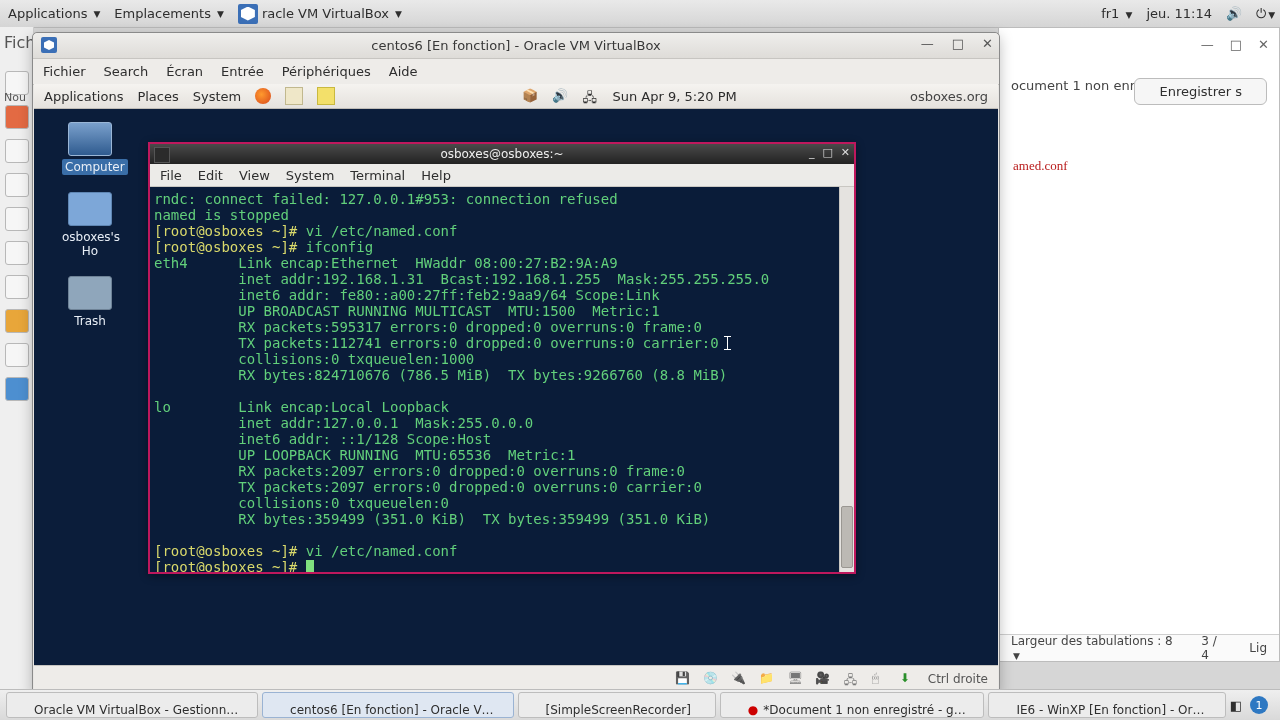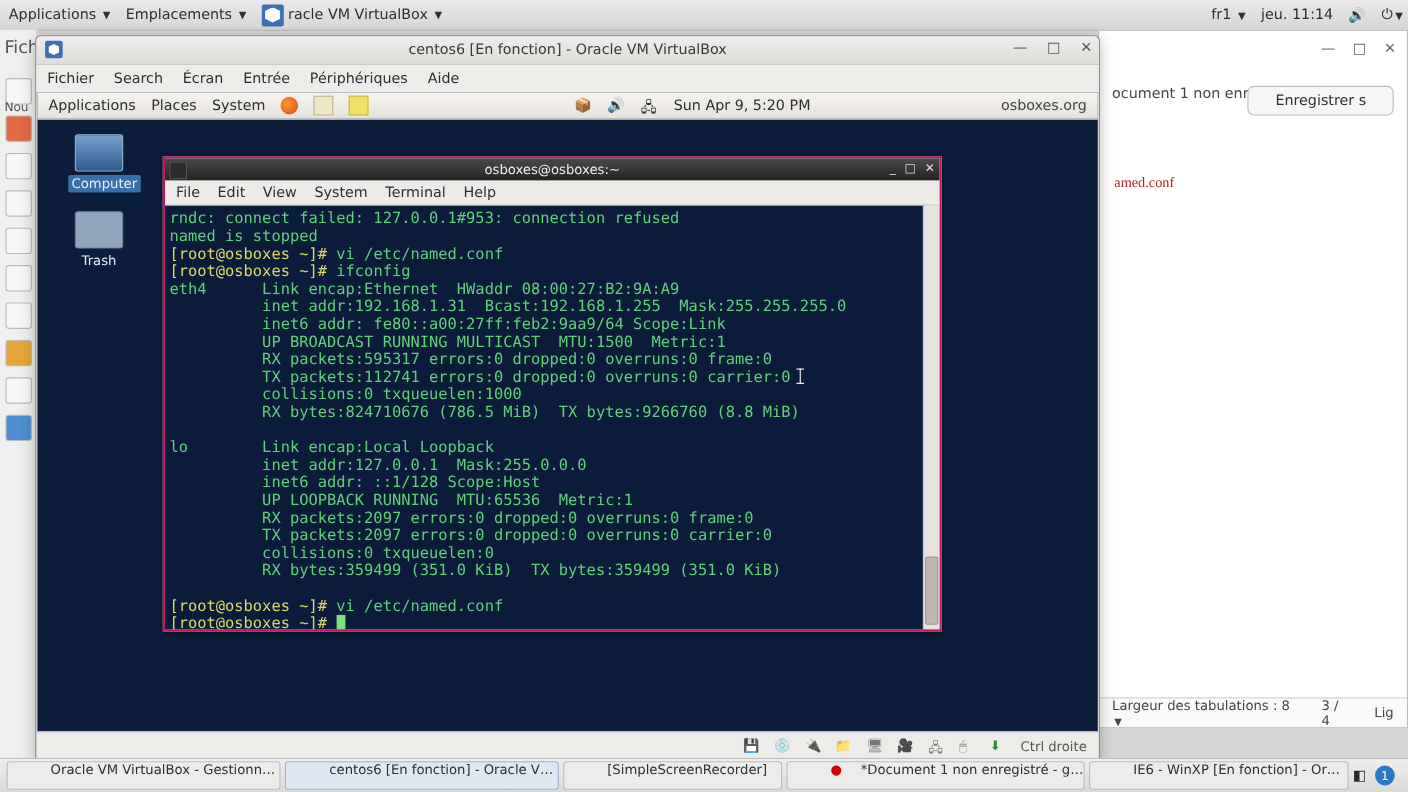--- a/index.html
+++ b/index.html
@@ -56,21 +56,21 @@
   .g1{color:#62d07b}
   .c-cursor{display:inline-block;width:8px;height:14px;background:#7fe07f;vertical-align:-2px}
   .text-cursor{display:inline-block;width:1px;height:14px;background:#fff;margin-left:8px;vertical-align:-2px;position:relative}
   .text-cursor:before,.text-cursor:after{content:"";position:absolute;left:-3px;width:7px;height:1px;background:#fff}
   .text-cursor:before{top:0}.text-cursor:after{bottom:0}
   
   .vm-status{position:absolute;left:1px;right:1px;bottom:1px;height:26px;background:#eeece9;border-top:1px solid #c7c5c1;display:flex;align-items:center;justify-content:flex-end;gap:12px;padding:0 10px;color:#555;font-size:12px}
   .vm-status .sico{width:16px;height:16px;display:inline-block;color:#777}
   
   .host-taskbar{position:absolute;left:0;right:0;bottom:0;height:30px;background:linear-gradient(#efefef,#d9d9d9);border-top:1px solid #bcbcbc;display:flex;align-items:center;padding:0 6px;gap:4px}
-  .task{display:flex;align-items:flex-start;gap:15px;height:24px;padding:0 24px;border:1px solid #bdbdbd;border-radius:3px;background:#ececec;font-size:12px;max-width:240px;white-space:nowrap;overflow:hidden;text-overflow:ellipsis}
+  .task{display:flex;align-items:flex-end;gap:3px;height:24px;padding:0 24px;border:1px solid #bdbdbd;border-radius:3px;background:#ececec;font-size:12px;max-width:240px;white-space:nowrap;overflow:hidden;text-overflow:ellipsis}
   .task.active{background:#dfe7f2;border-color:#9ab3d3}
   .tray{margin-left:auto;display:flex;align-items:center;gap:8px;padding-right:6px}
   .tray .b{width:18px;height:18px;border-radius:50%;background:#2e78c2;color:#fff;font-size:11px;display:flex;align-items:center;justify-content:center}
   .tinyico{width:14px;height:14px;display:inline-block;background:#8aa6c2;border-radius:2px}
   .unsaved-dot{color:#cc0000;font-weight:700;margin-right:2px}
 </style>
 </head>
 <body>
 
 <div class="host-topbar">
@@ -156,20 +156,21 @@
       <span style="margin-left:auto"></span>
       <span class="panel-ico">📦</span>
       <span class="panel-ico">🔊</span>
       <span class="panel-ico">🖧</span>
       <span>Sun Apr  9,  5:20 PM</span>
       <span class="brand">osboxes.org</span>
     </div>
 
     <div class="desk-icons">
       <div class="desk-ico sel"><div class="g monitor"></div><span class="lbl">Computer</span></div>
+      <div class="desk-ico"><div class="g folder"></div><span class="lbl">osboxes's Ho</span></div>
       <div class="desk-ico"><div class="g trash"></div><span class="lbl">Trash</span></div>
     </div>
 
     <div class="term">
       <div class="term-title">
         <span class="icons-l"></span>
         <span>osboxes@osboxes:~</span>
         <div class="term-wbtns">
           <span>_</span>
           <span>□</span>

